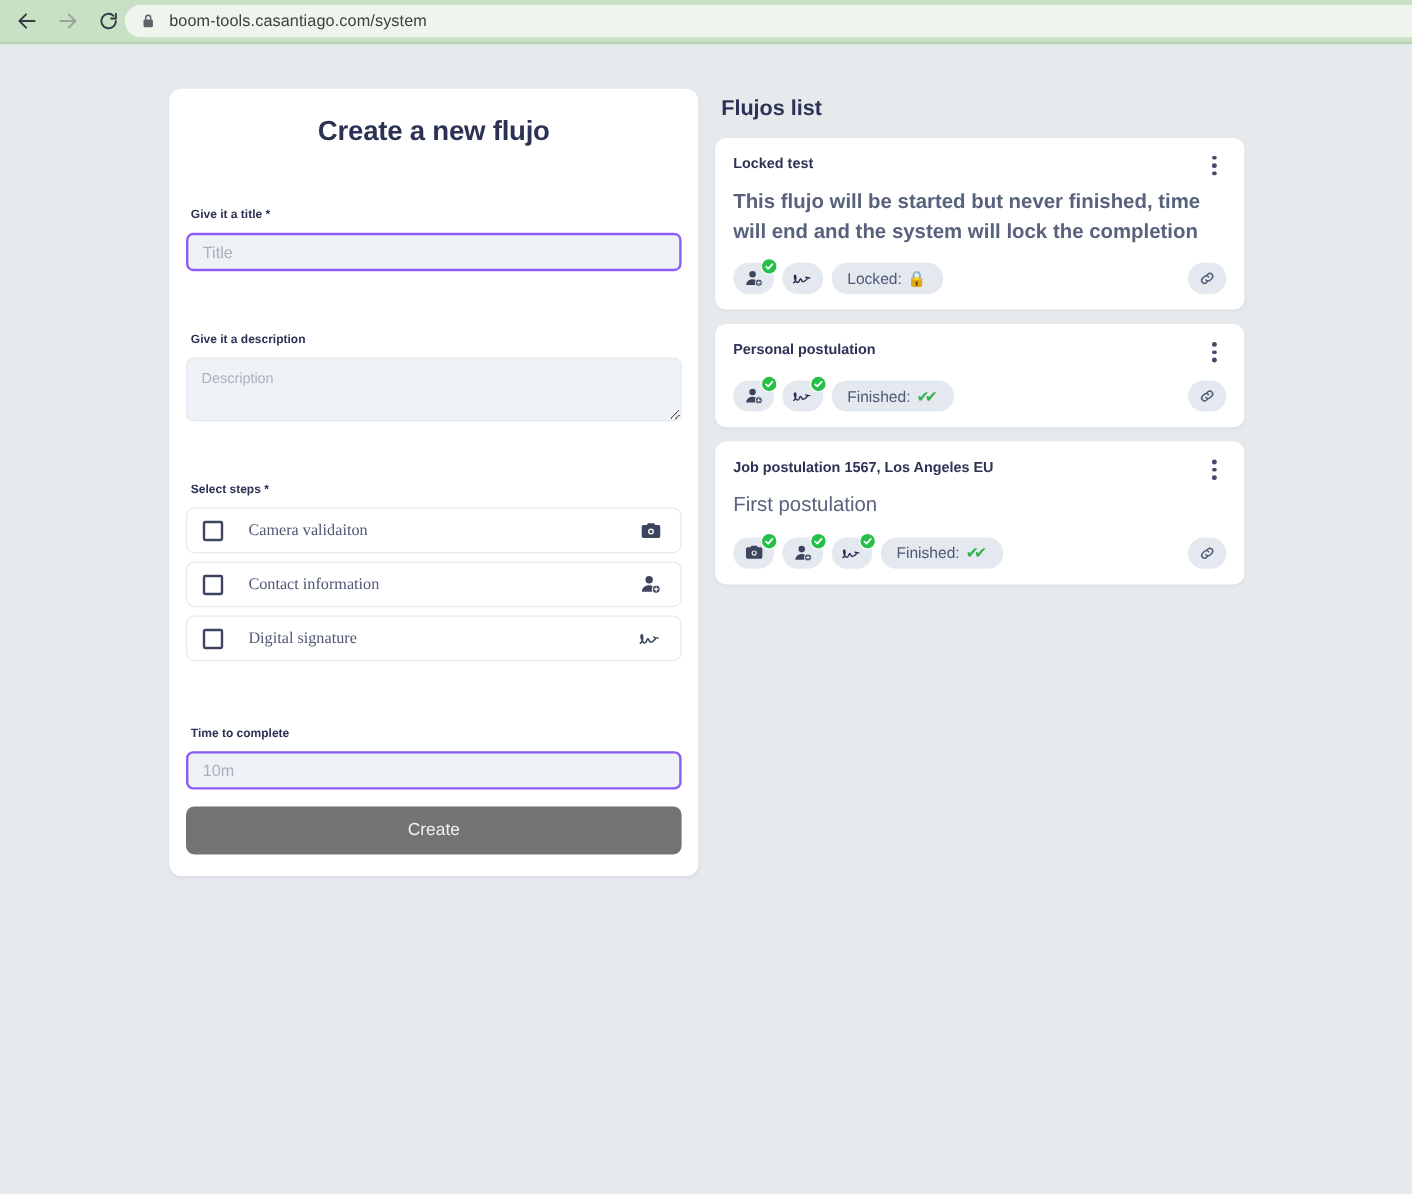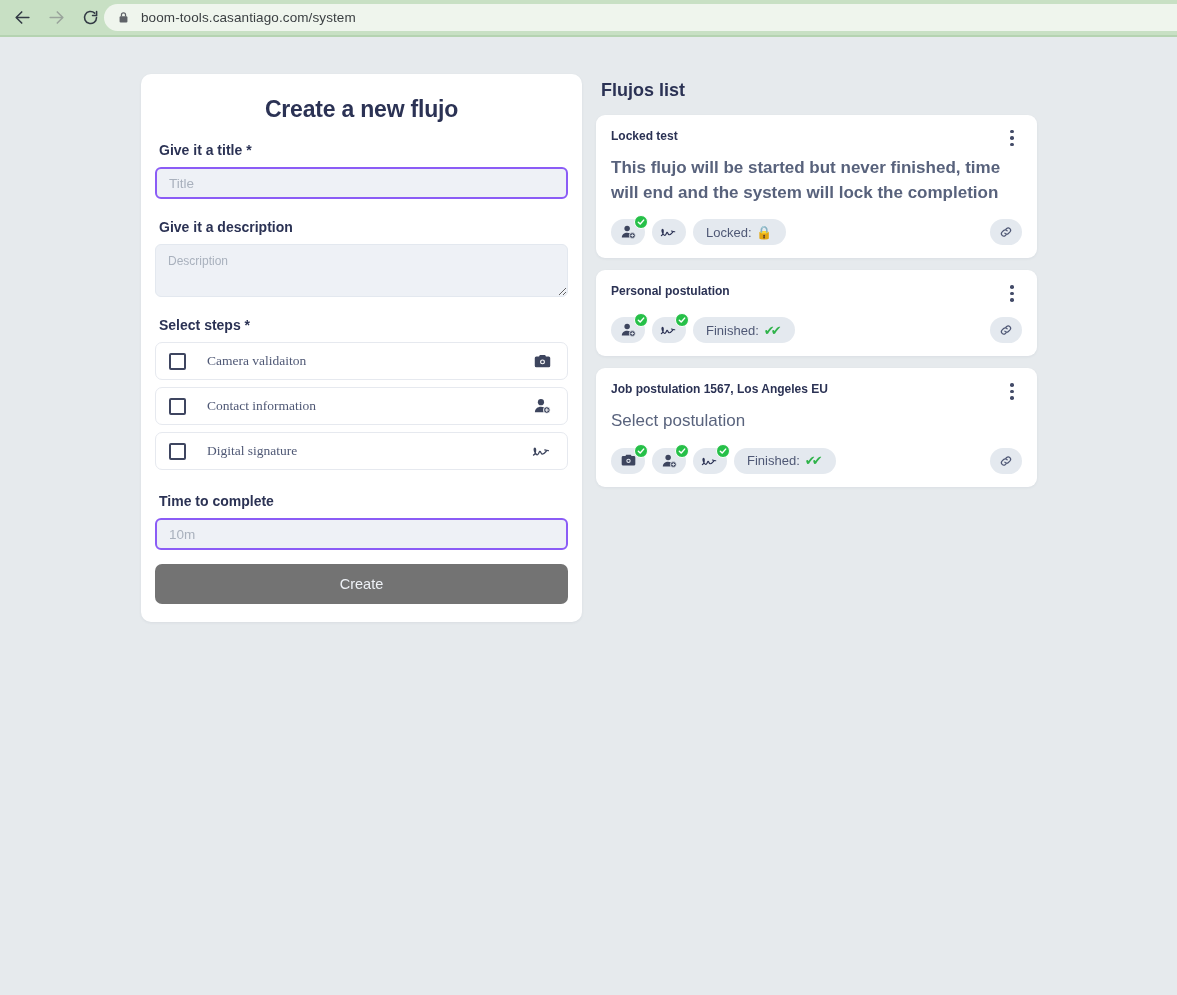--- a/index.html
+++ b/index.html
@@ -88,24 +88,25 @@
   }
   .form-title {
     text-align: center;
     font-size: 23px;
     font-weight: bold;
     color: #2b3254;
     letter-spacing: -0.2px;
     padding-bottom: 19px;
   }
   .field-label {
-    font-size: 14px;
+    font-size: 10px;
     font-weight: bold;
     color: #2b3254;
     padding: 0 0 9px 4px;
+    margin-top: 32px;
   }
   .txt-input {
     display: block;
     width: 100%;
     height: 32px;
     background: #eef1f6;
     border: 2px solid #8b5cf6;
     border-radius: 6px;
     padding: 0 12px;
     font-family: "Liberation Sans", sans-serif;
@@ -493,21 +494,21 @@
 
       <div class="flujo-card">
         <div class="flujo-head">
           <div class="flujo-title">Job postulation 1567, Los Angeles EU</div>
           <div class="kebab">
               <i></i>
               <i></i>
               <i></i>
             </div>
         </div>
-        <div class="flujo-desc plain">Select postulation</div>
+        <div class="flujo-desc plain">First postulation</div>
         <div class="flujo-foot">
           <div class="badge">
             <svg width="15" height="13" viewBox="0 0 22 19" fill="#3d455e">
                 <path d="M7.6 1.2 6.5 3H3a2 2 0 0 0-2 2v10a2 2 0 0 0 2 2h16a2 2 0 0 0 2-2V5a2 2 0 0 0-2-2h-3.5l-1.1-1.8z"></path>
                 <circle cx="11" cy="10" r="3.2" fill="#e4e9ef"></circle>
                 <circle cx="11" cy="10" r="1.7" fill="#3d455e"></circle>
               </svg>
             <span class="tick">
               <svg width="8" height="8" viewBox="0 0 12 12" fill="none" stroke="#fff" stroke-width="2.2" stroke-linecap="round" stroke-linejoin="round">
                   <polyline points="2,6.4 4.8,9 10,3.2"></polyline>

